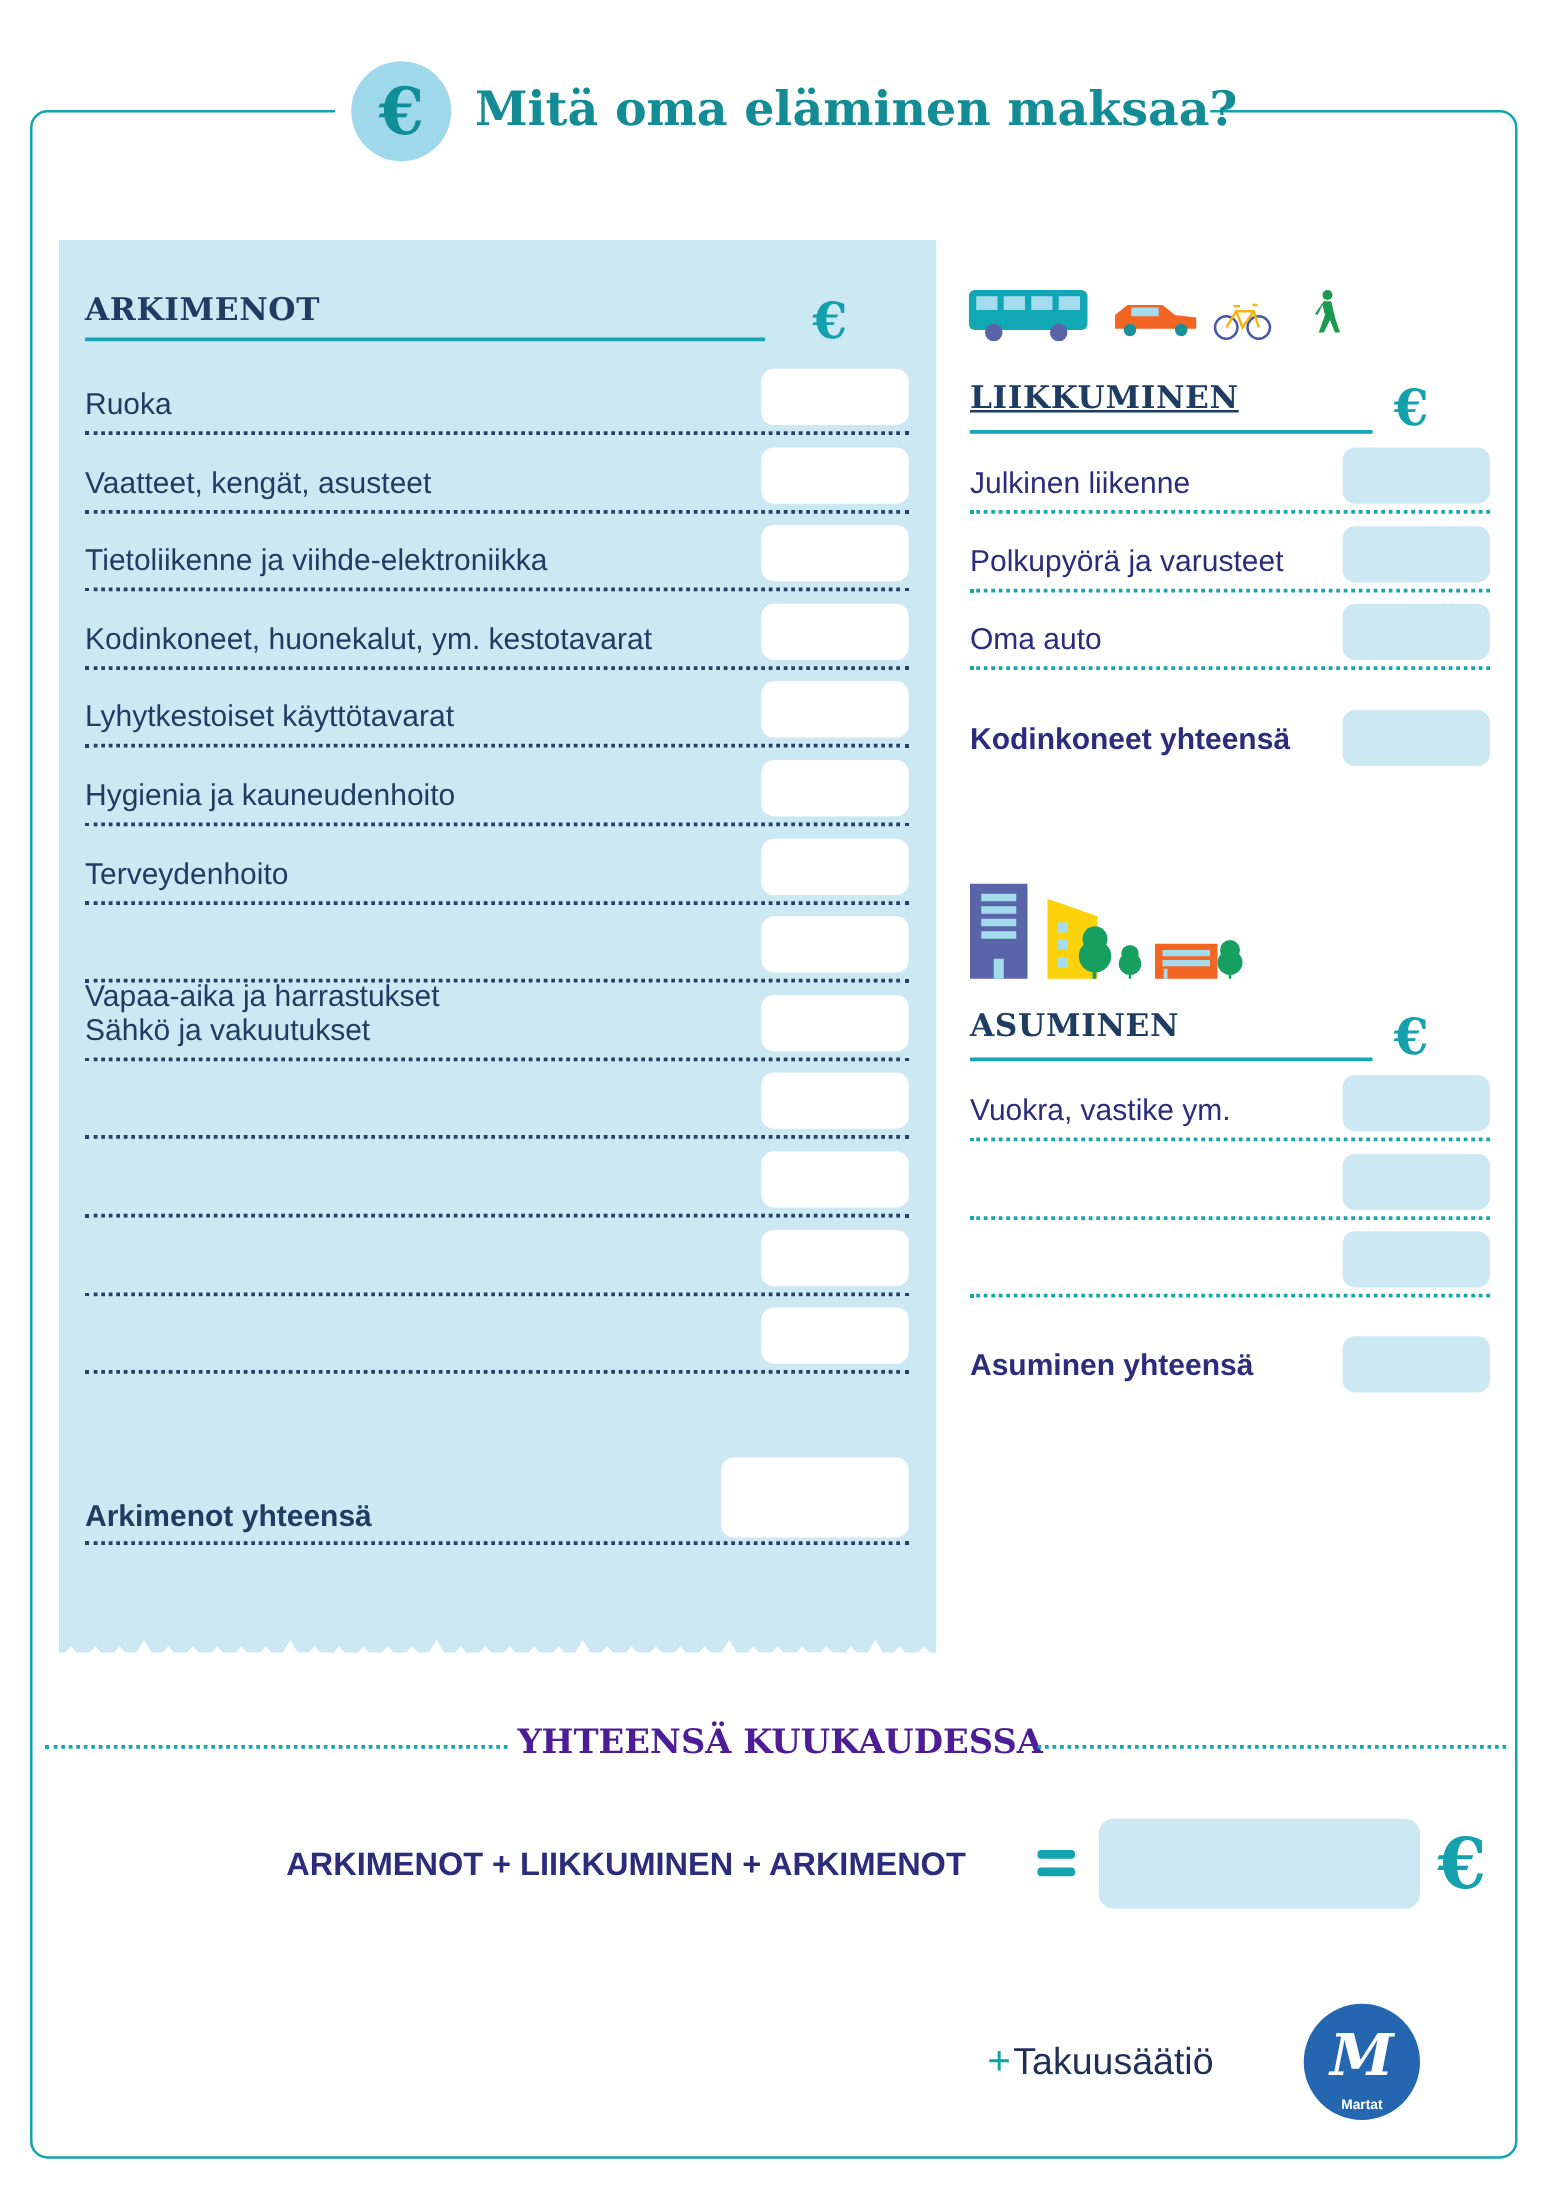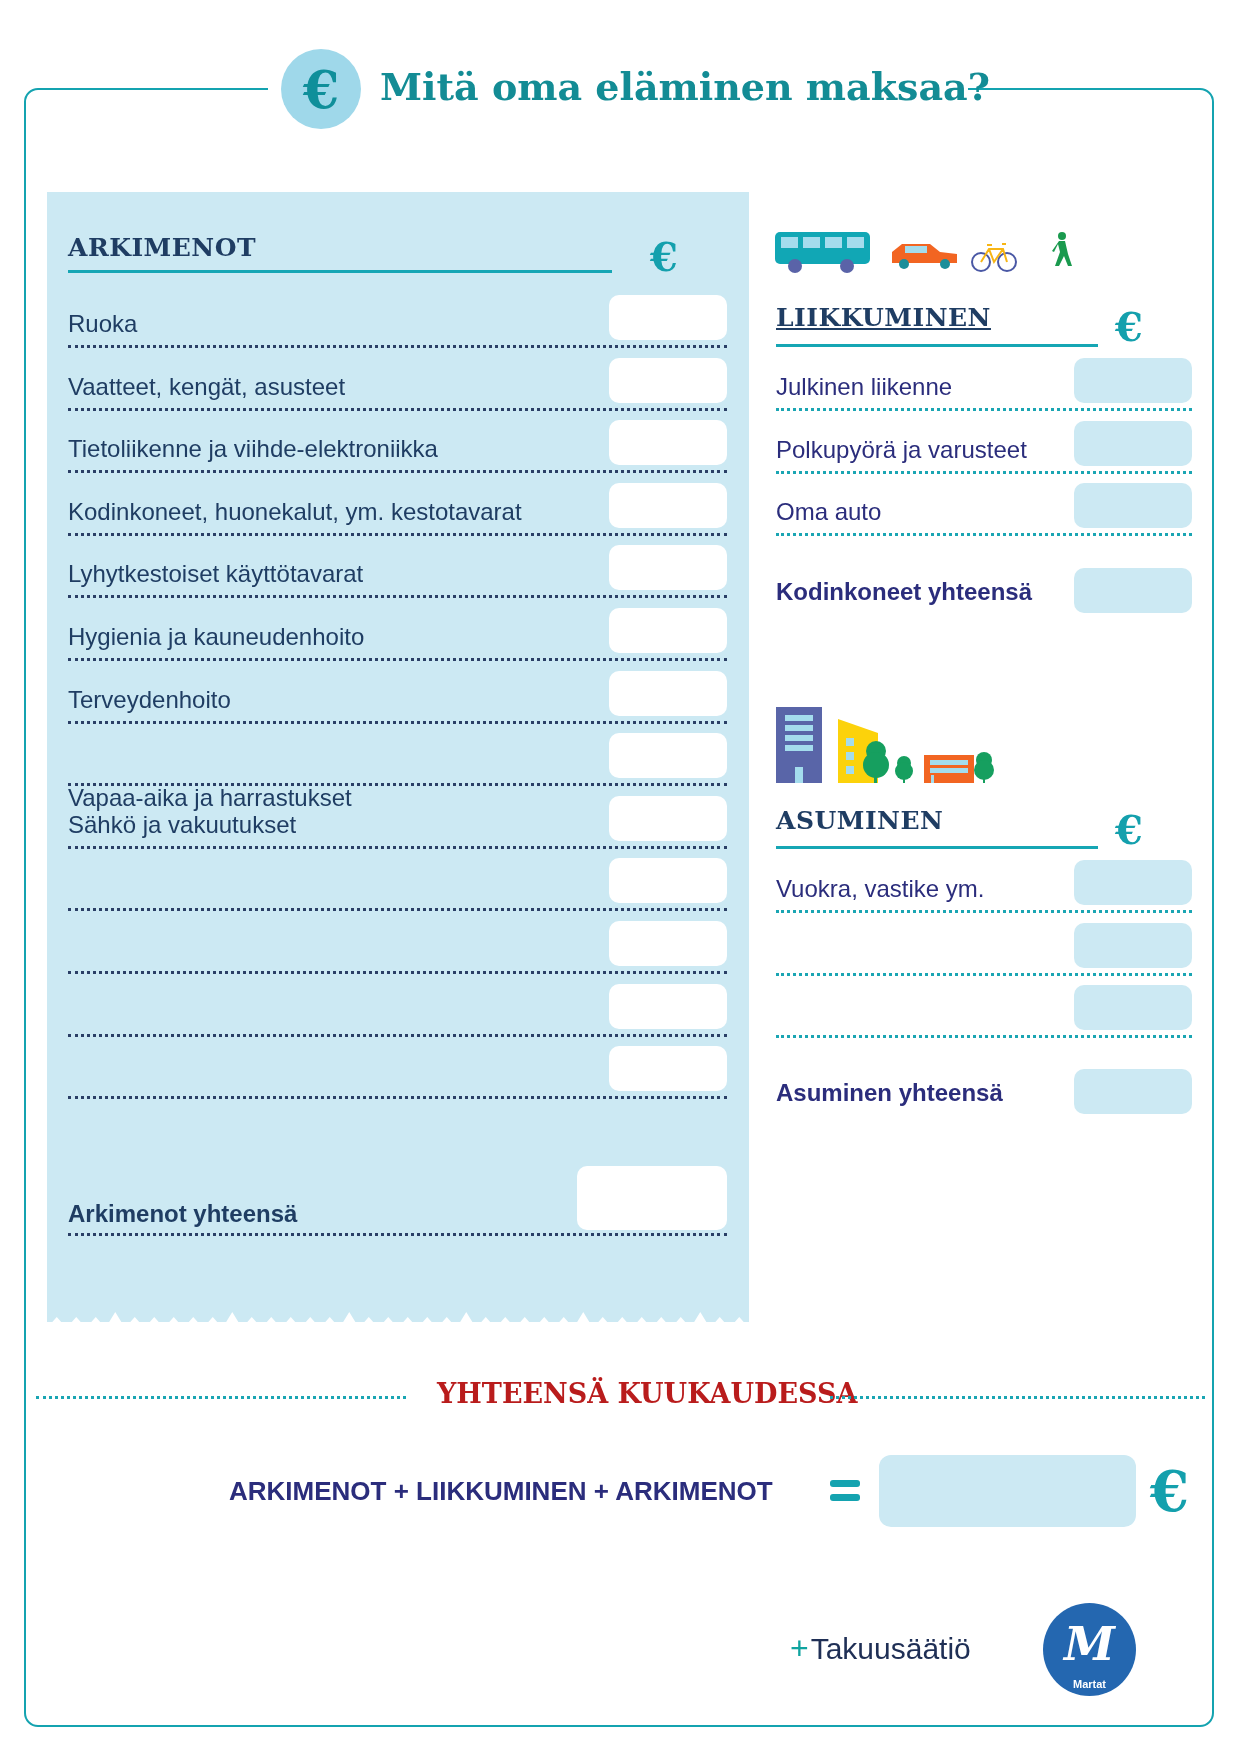--- a/index.html
+++ b/index.html
@@ -13,21 +13,21 @@
   .sec-head{position:absolute;font:bold 25px "DejaVu Serif",serif;color:#1f3d63;letter-spacing:0.5px;}
   .sec-rule{position:absolute;height:2.5px;background:#16a6b4;}
   .euro{position:absolute;font:bold 40px "DejaVu Serif",serif;color:#14a0ad;}
   .row-label{position:absolute;font-size:24px;color:#1f3d63;white-space:nowrap;}
   .row-label.r{color:#2b2d7c;}
   .row-label.bold{font-weight:bold;}
   .dots{position:absolute;height:0;border-bottom:3px dotted #2a3f66;}
   .dots.t{border-bottom-color:#1aa5b3;}
   .box{position:absolute;width:118px;height:45px;border-radius:10px;background:#fff;}
   .box.b{background:#cce9f3;}
-  .total-head{position:absolute;left:414px;top:1378px;font:bold 27px "DejaVu Serif",serif;color:#b91c1c;white-space:nowrap;margin-left:23px;}
+  .total-head{position:absolute;left:414px;top:1378px;font:bold 27px "DejaVu Serif",serif;color:#4c1d95;white-space:nowrap;}
   .eq-text{position:absolute;left:229px;top:1476px;font-weight:bold;font-size:26px;color:#2b2d7c;white-space:nowrap;}
   .eq-sign{position:absolute;left:830px;top:1480px;width:30px;height:22px;}
   .eq-sign div{height:7px;background:#14a3b0;border-radius:3px;margin-bottom:7px;}
   .big-box{position:absolute;left:879px;top:1455px;width:257px;height:72px;border-radius:12px;background:#cce9f3;}
   .big-euro{position:absolute;left:1150px;top:1458px;font:bold 56px "DejaVu Serif",serif;color:#14a0ad;}
   .takuu{position:absolute;left:790px;top:1630px;font-weight:normal;font-size:30px;color:#1f2f55;white-space:nowrap;}
   .takuu .plus{color:#10a4a0;font-size:32px;margin-right:2px;}
   .martat{position:absolute;left:1043px;top:1603px;width:93px;height:93px;border-radius:50%;background:#2467b0;color:#fff;}
   .martat .m{position:absolute;left:0;right:0;top:14px;text-align:center;font:italic bold 46px "DejaVu Serif",serif;}
   .martat .lbl{position:absolute;left:0;right:0;bottom:6px;text-align:center;font-size:11px;font-weight:bold;}

